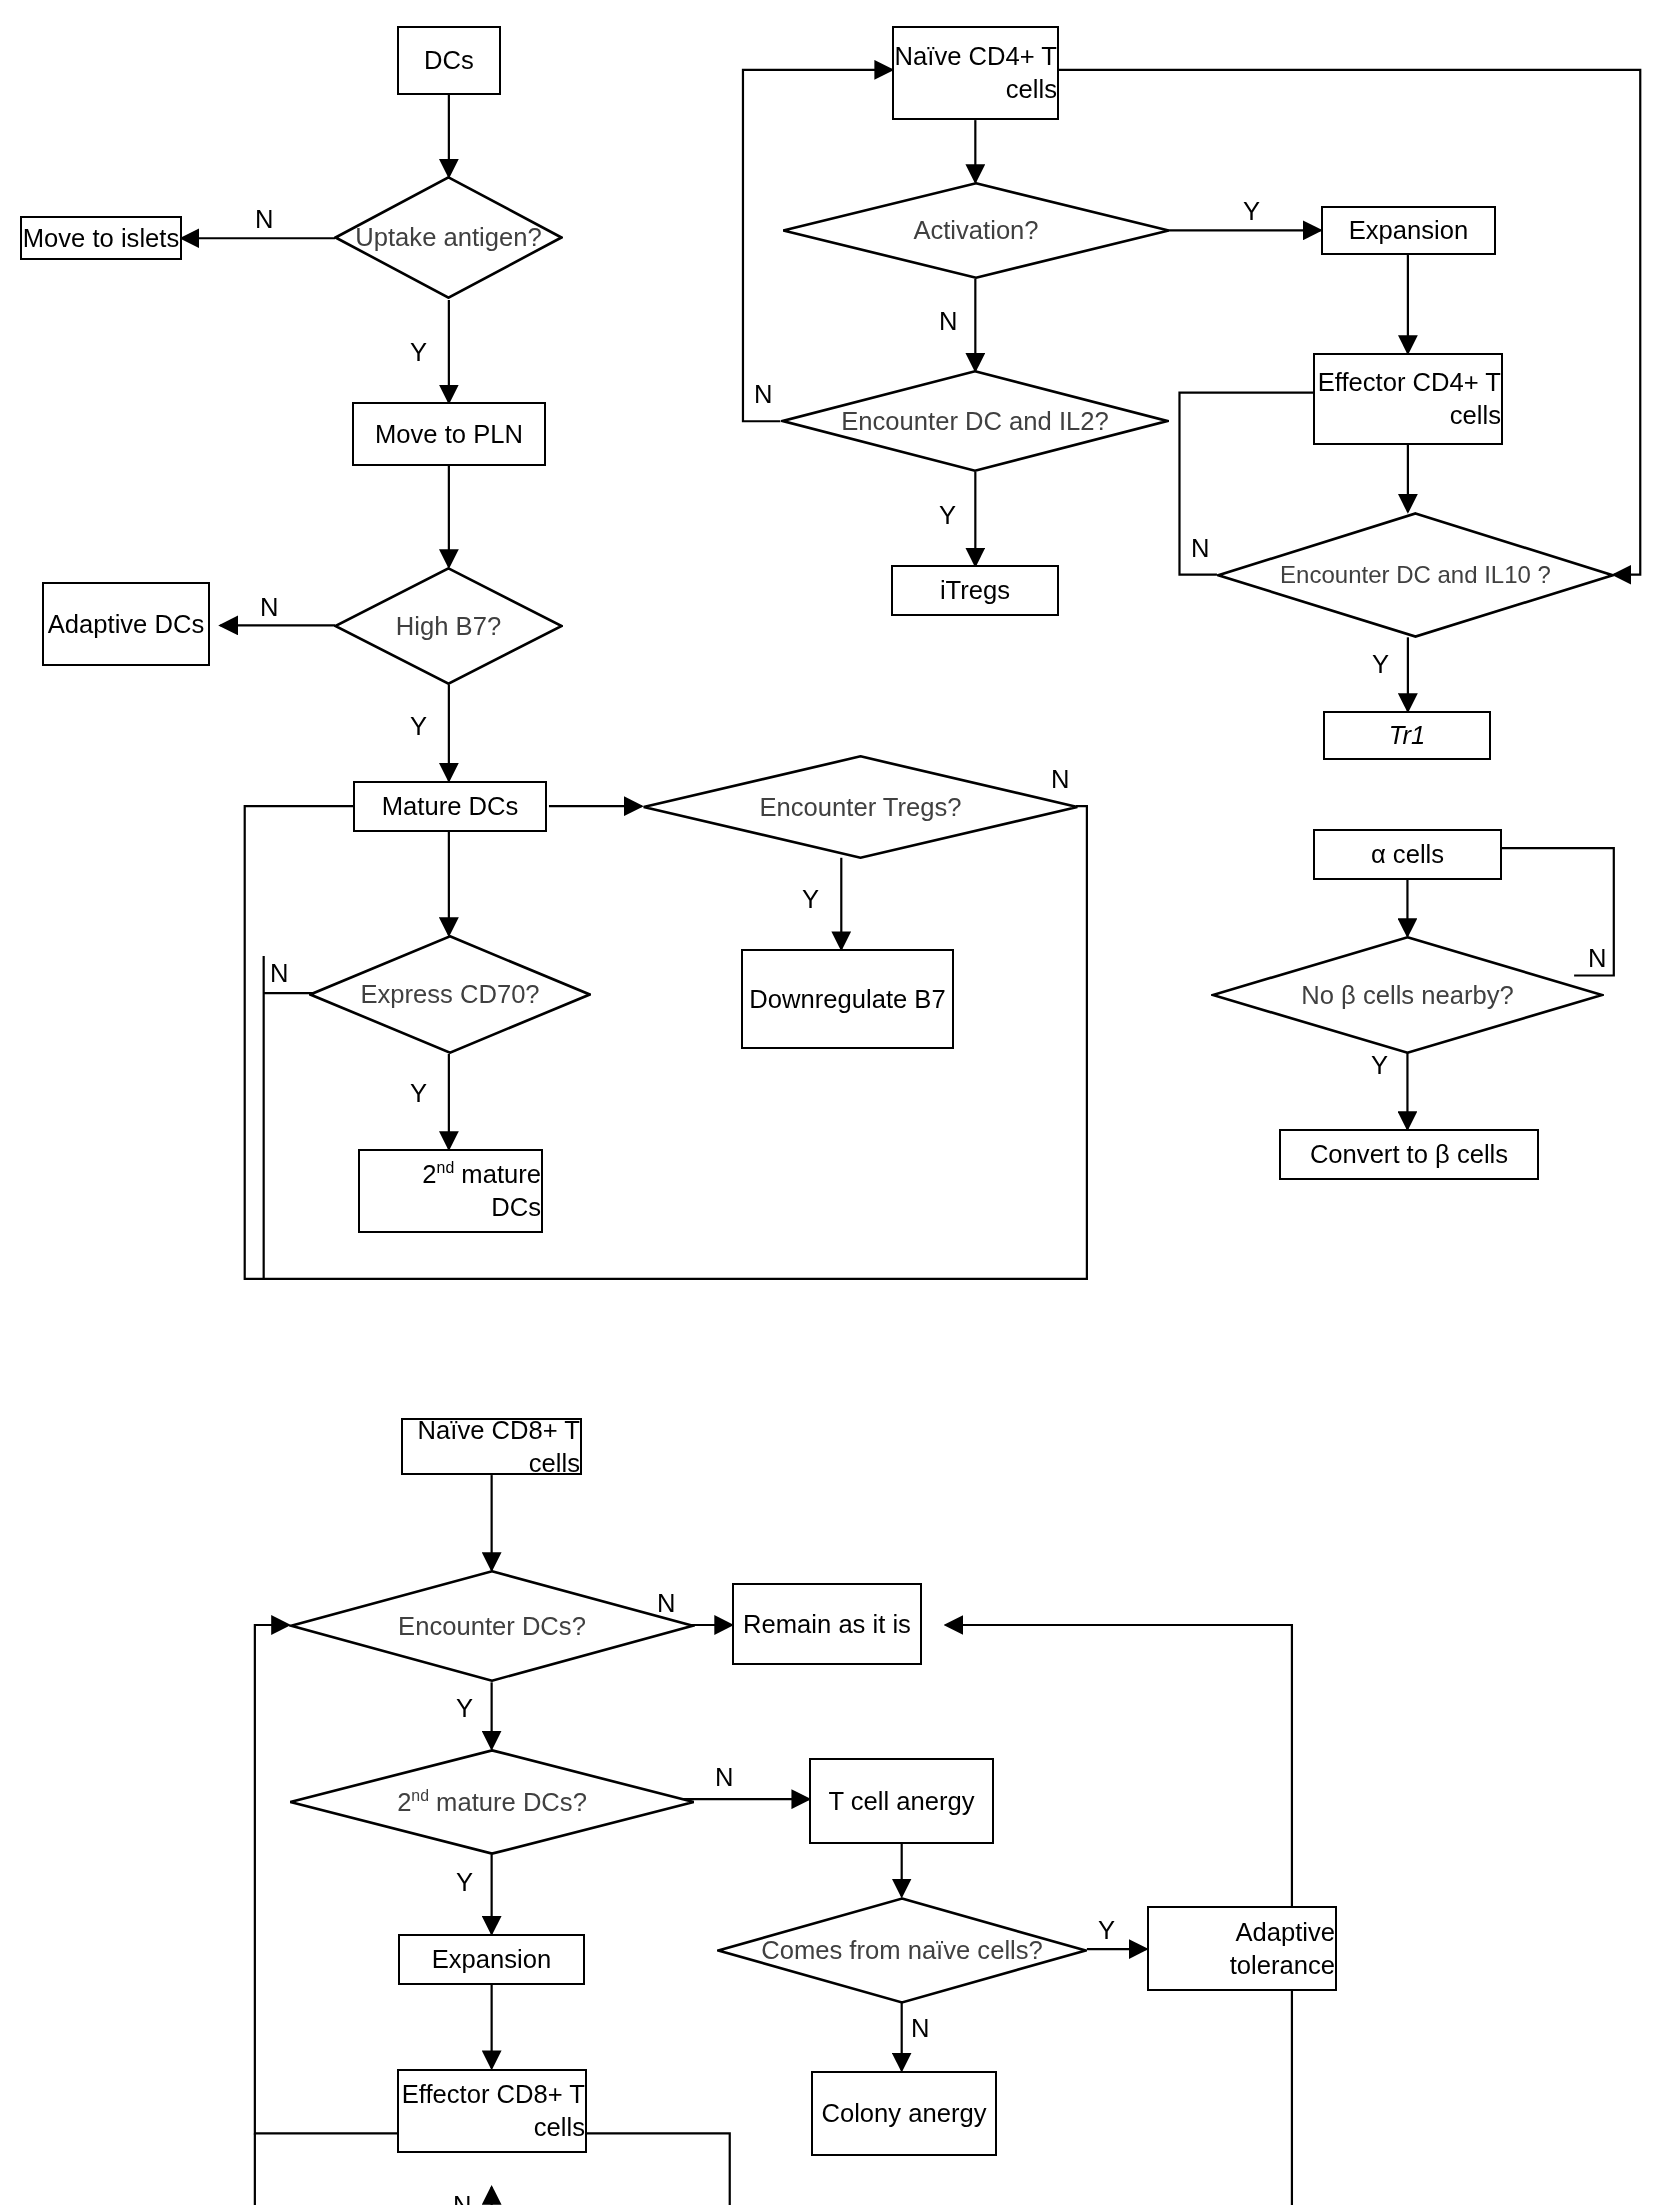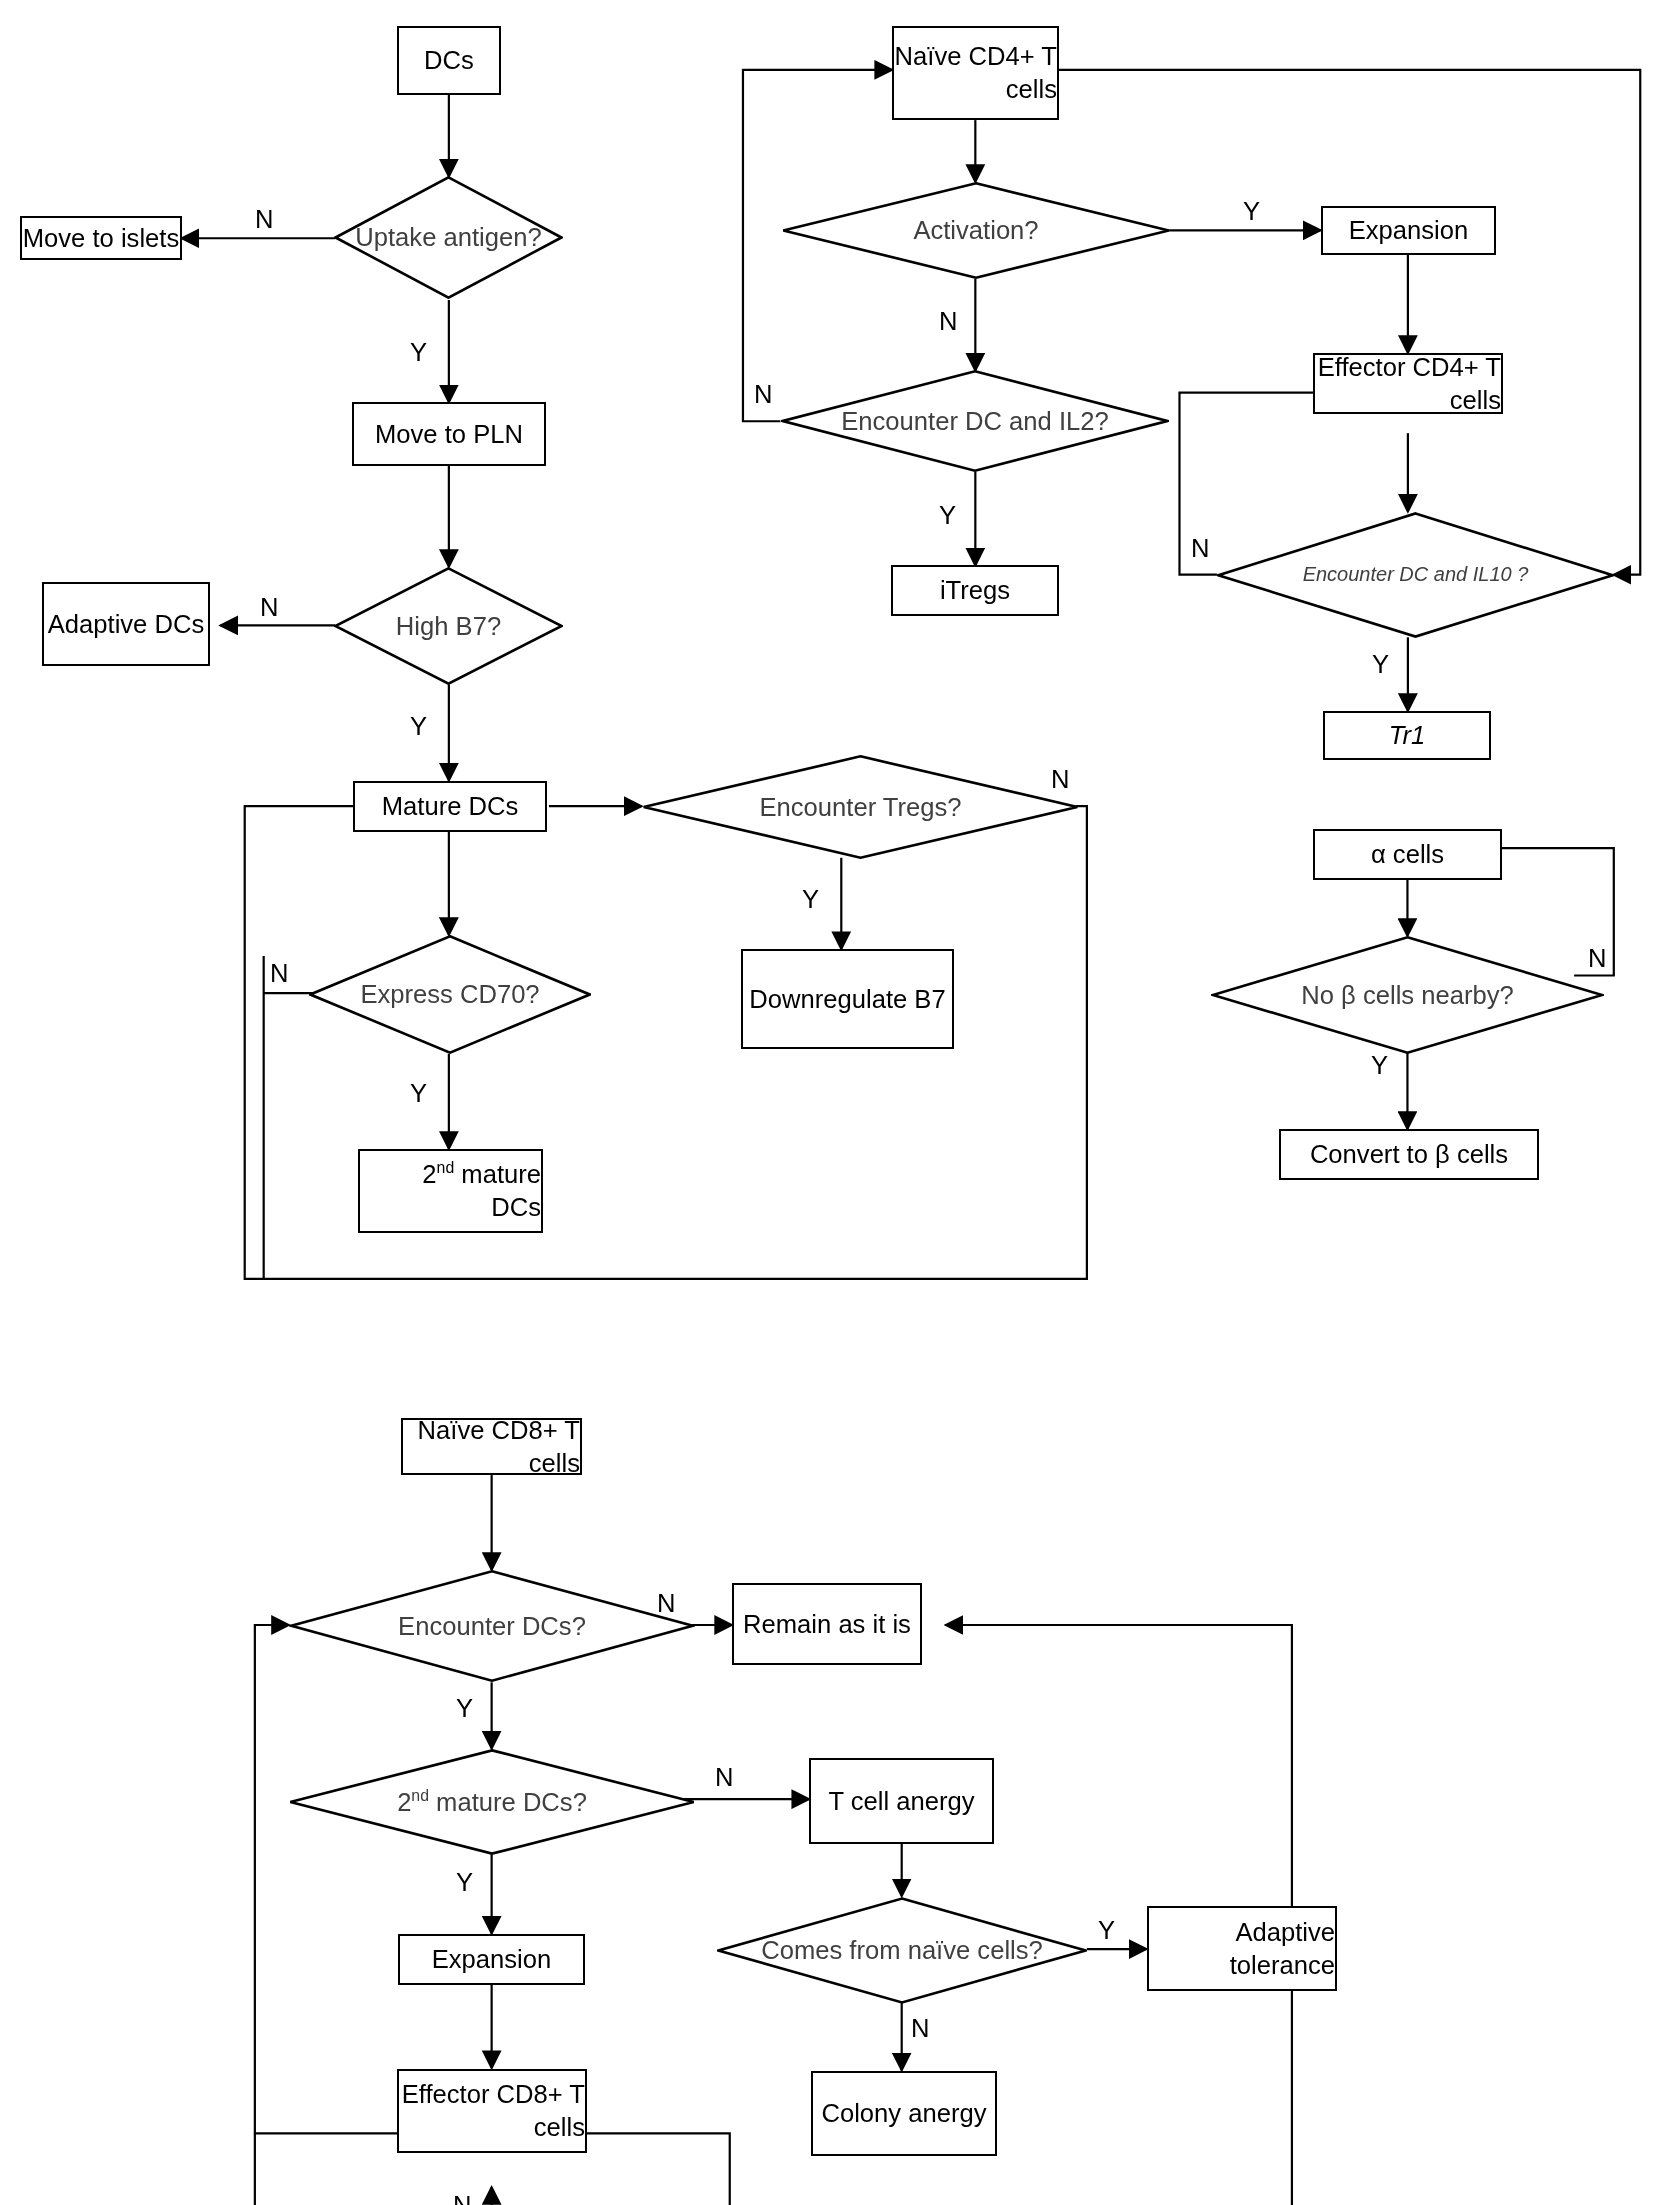--- a/index.html
+++ b/index.html
@@ -58,21 +58,21 @@
     display: flex;
     align-items: center;
     justify-content: center;
     text-align: center;
     color: #404040;
     font-size: 25.6px;
     line-height: 1.28;
     font-family: "Liberation Sans", sans-serif;
     pointer-events: none;
   }
-  .diamond-label.small { font-size: 20px; font-style: italic; }
+  .diamond-label.small { font-size: 24px; }
   .edge-label {
     position: absolute;
     color: #000000;
     font-size: 25.6px;
     font-family: "Liberation Sans", sans-serif;
     line-height: 1;
     white-space: nowrap;
   }
   sup { font-size: 0.62em; vertical-align: super; }
 </style>
@@ -267,21 +267,21 @@
     </svg>
     <div class="diamond-label">
       <span>Encounter DC and IL2?</span>
     </div>
   </div>
 
   <div class="node rect" style="left:891px; top:565px; width:168px; height:51px;">
     <span>iTregs</span>
   </div>
 
-  <div class="node rect" style="left:1313px; top:353px; width:190px; height:61px;">
+  <div class="node rect" style="left:1313px; top:353px; width:190px; height:92px;">
     <span>Effector CD4+ T cells</span>
   </div>
 
   <div class="diamond-wrap" style="left:1217px; top:512px; width:397px; height:126px;">
     <svg width="397" height="126" viewBox="0 0 900 285" xmlns="http://www.w3.org/2000/svg">
       <polygon points="450,3 897,143 450,282 3,143" fill="#ffffff" stroke="#000000" stroke-width="6"></polygon>
     </svg>
     <div class="diamond-label small">
       <span>Encounter DC and IL10 ?</span>
     </div>

